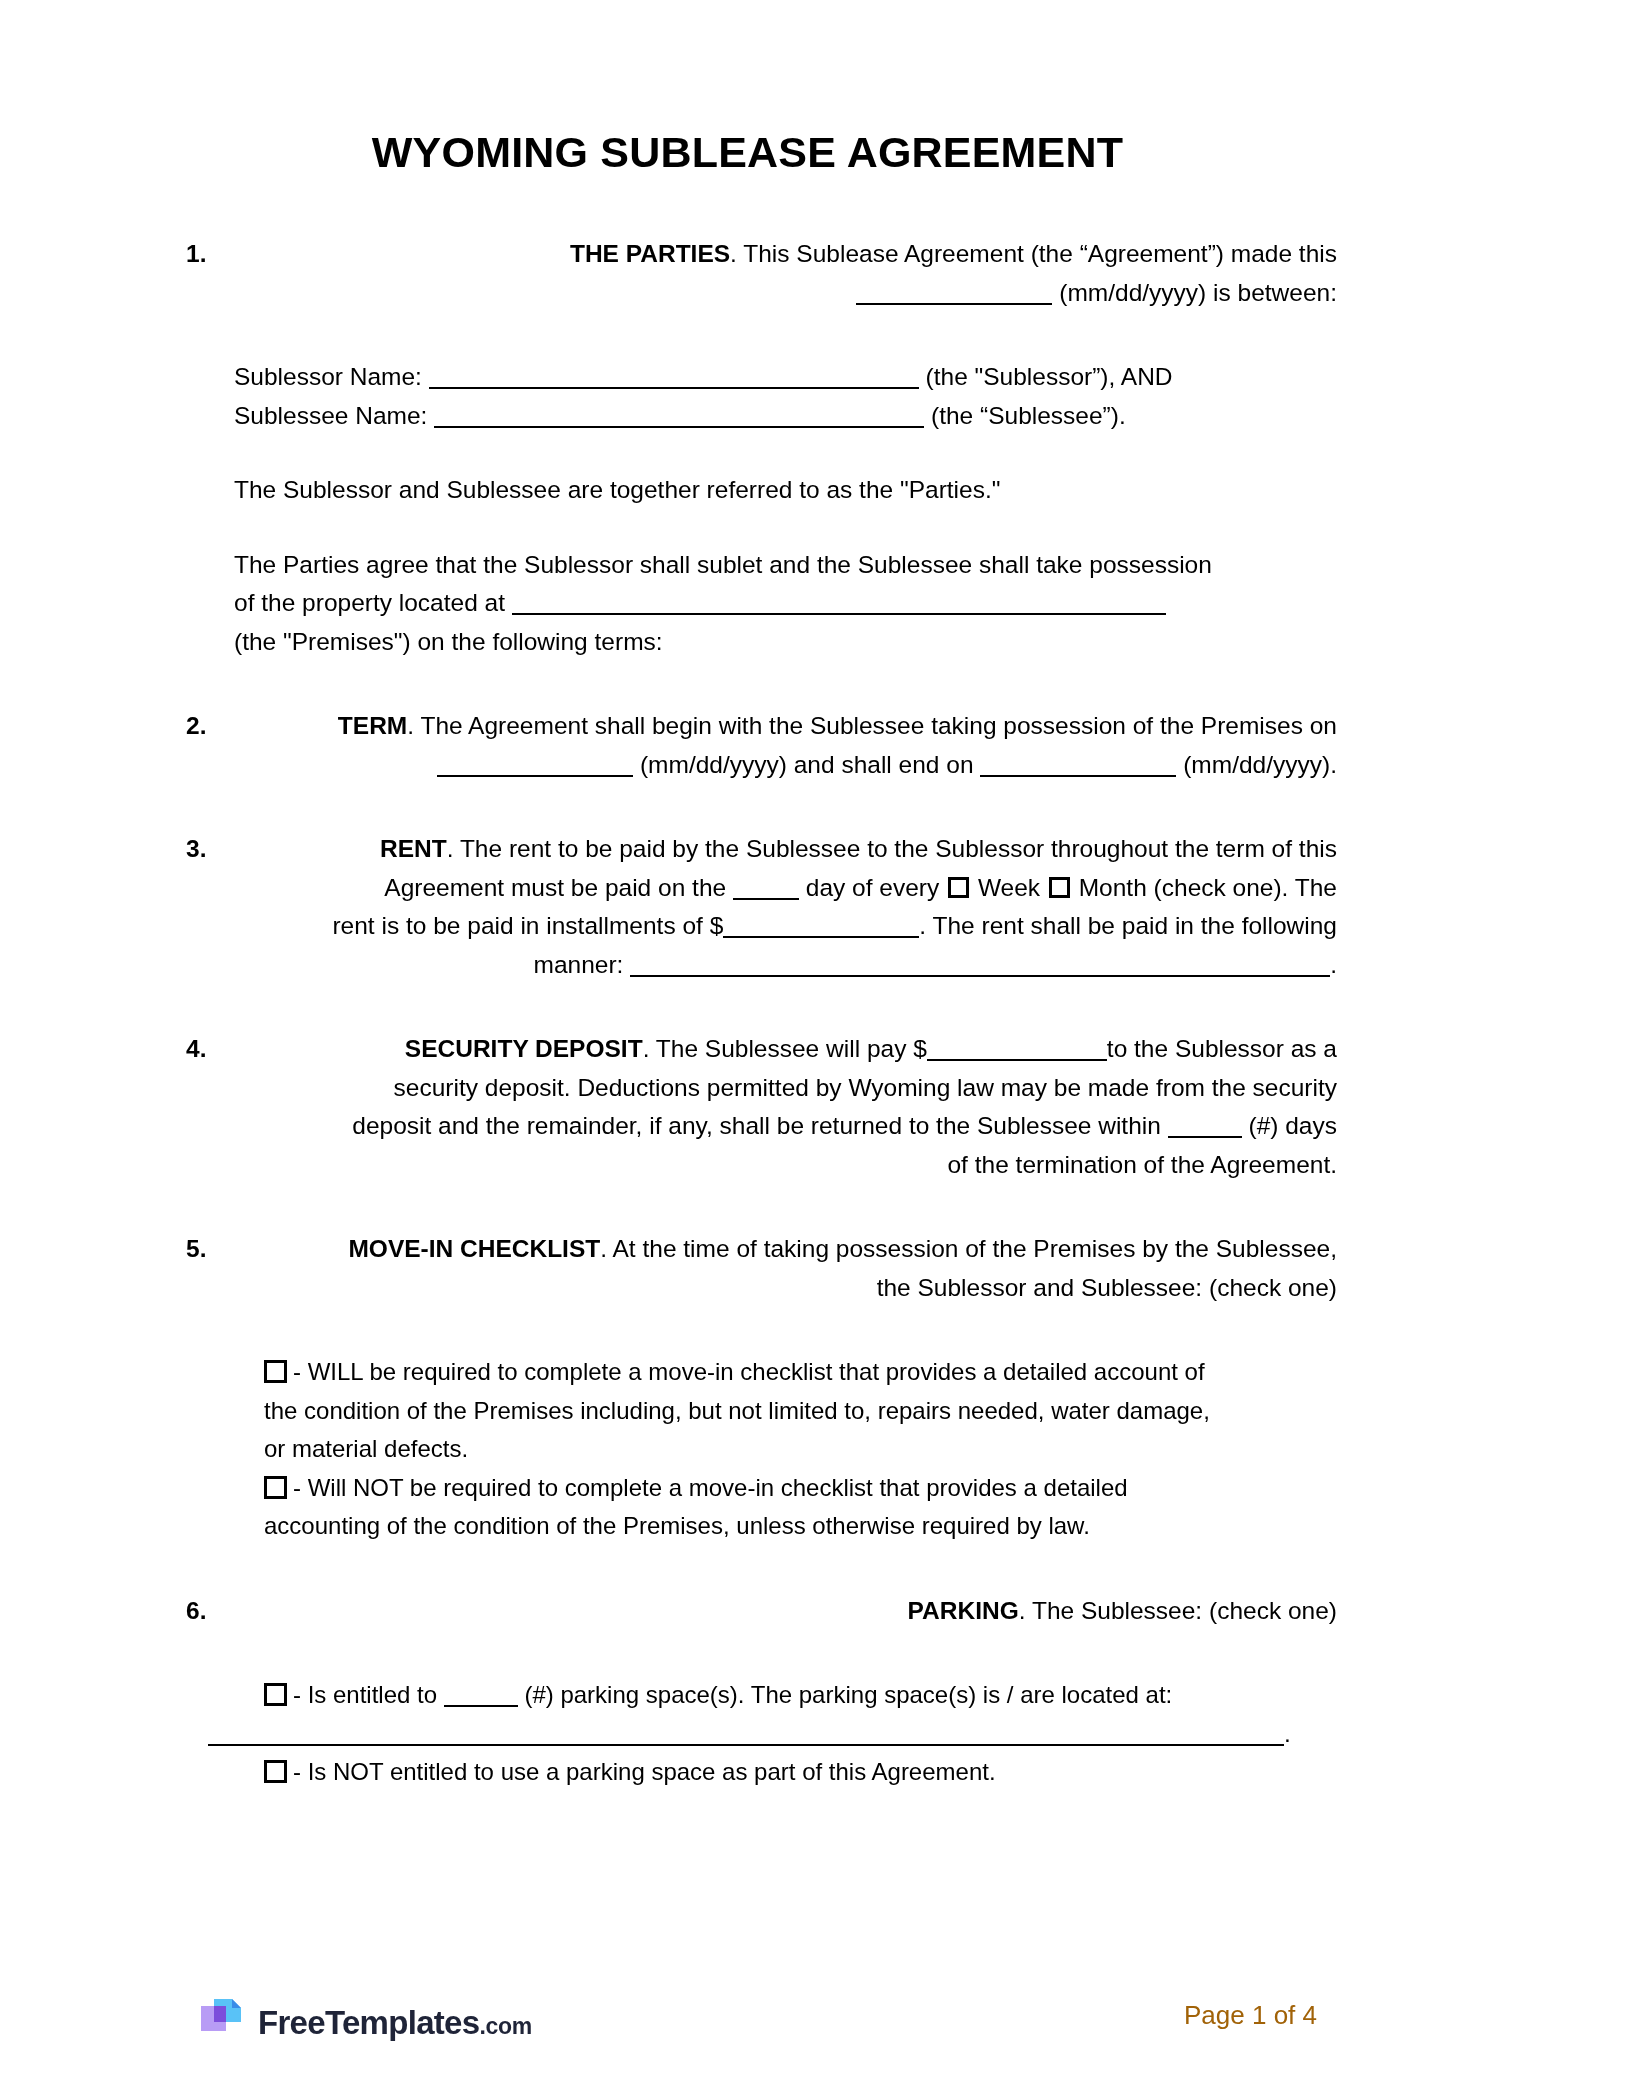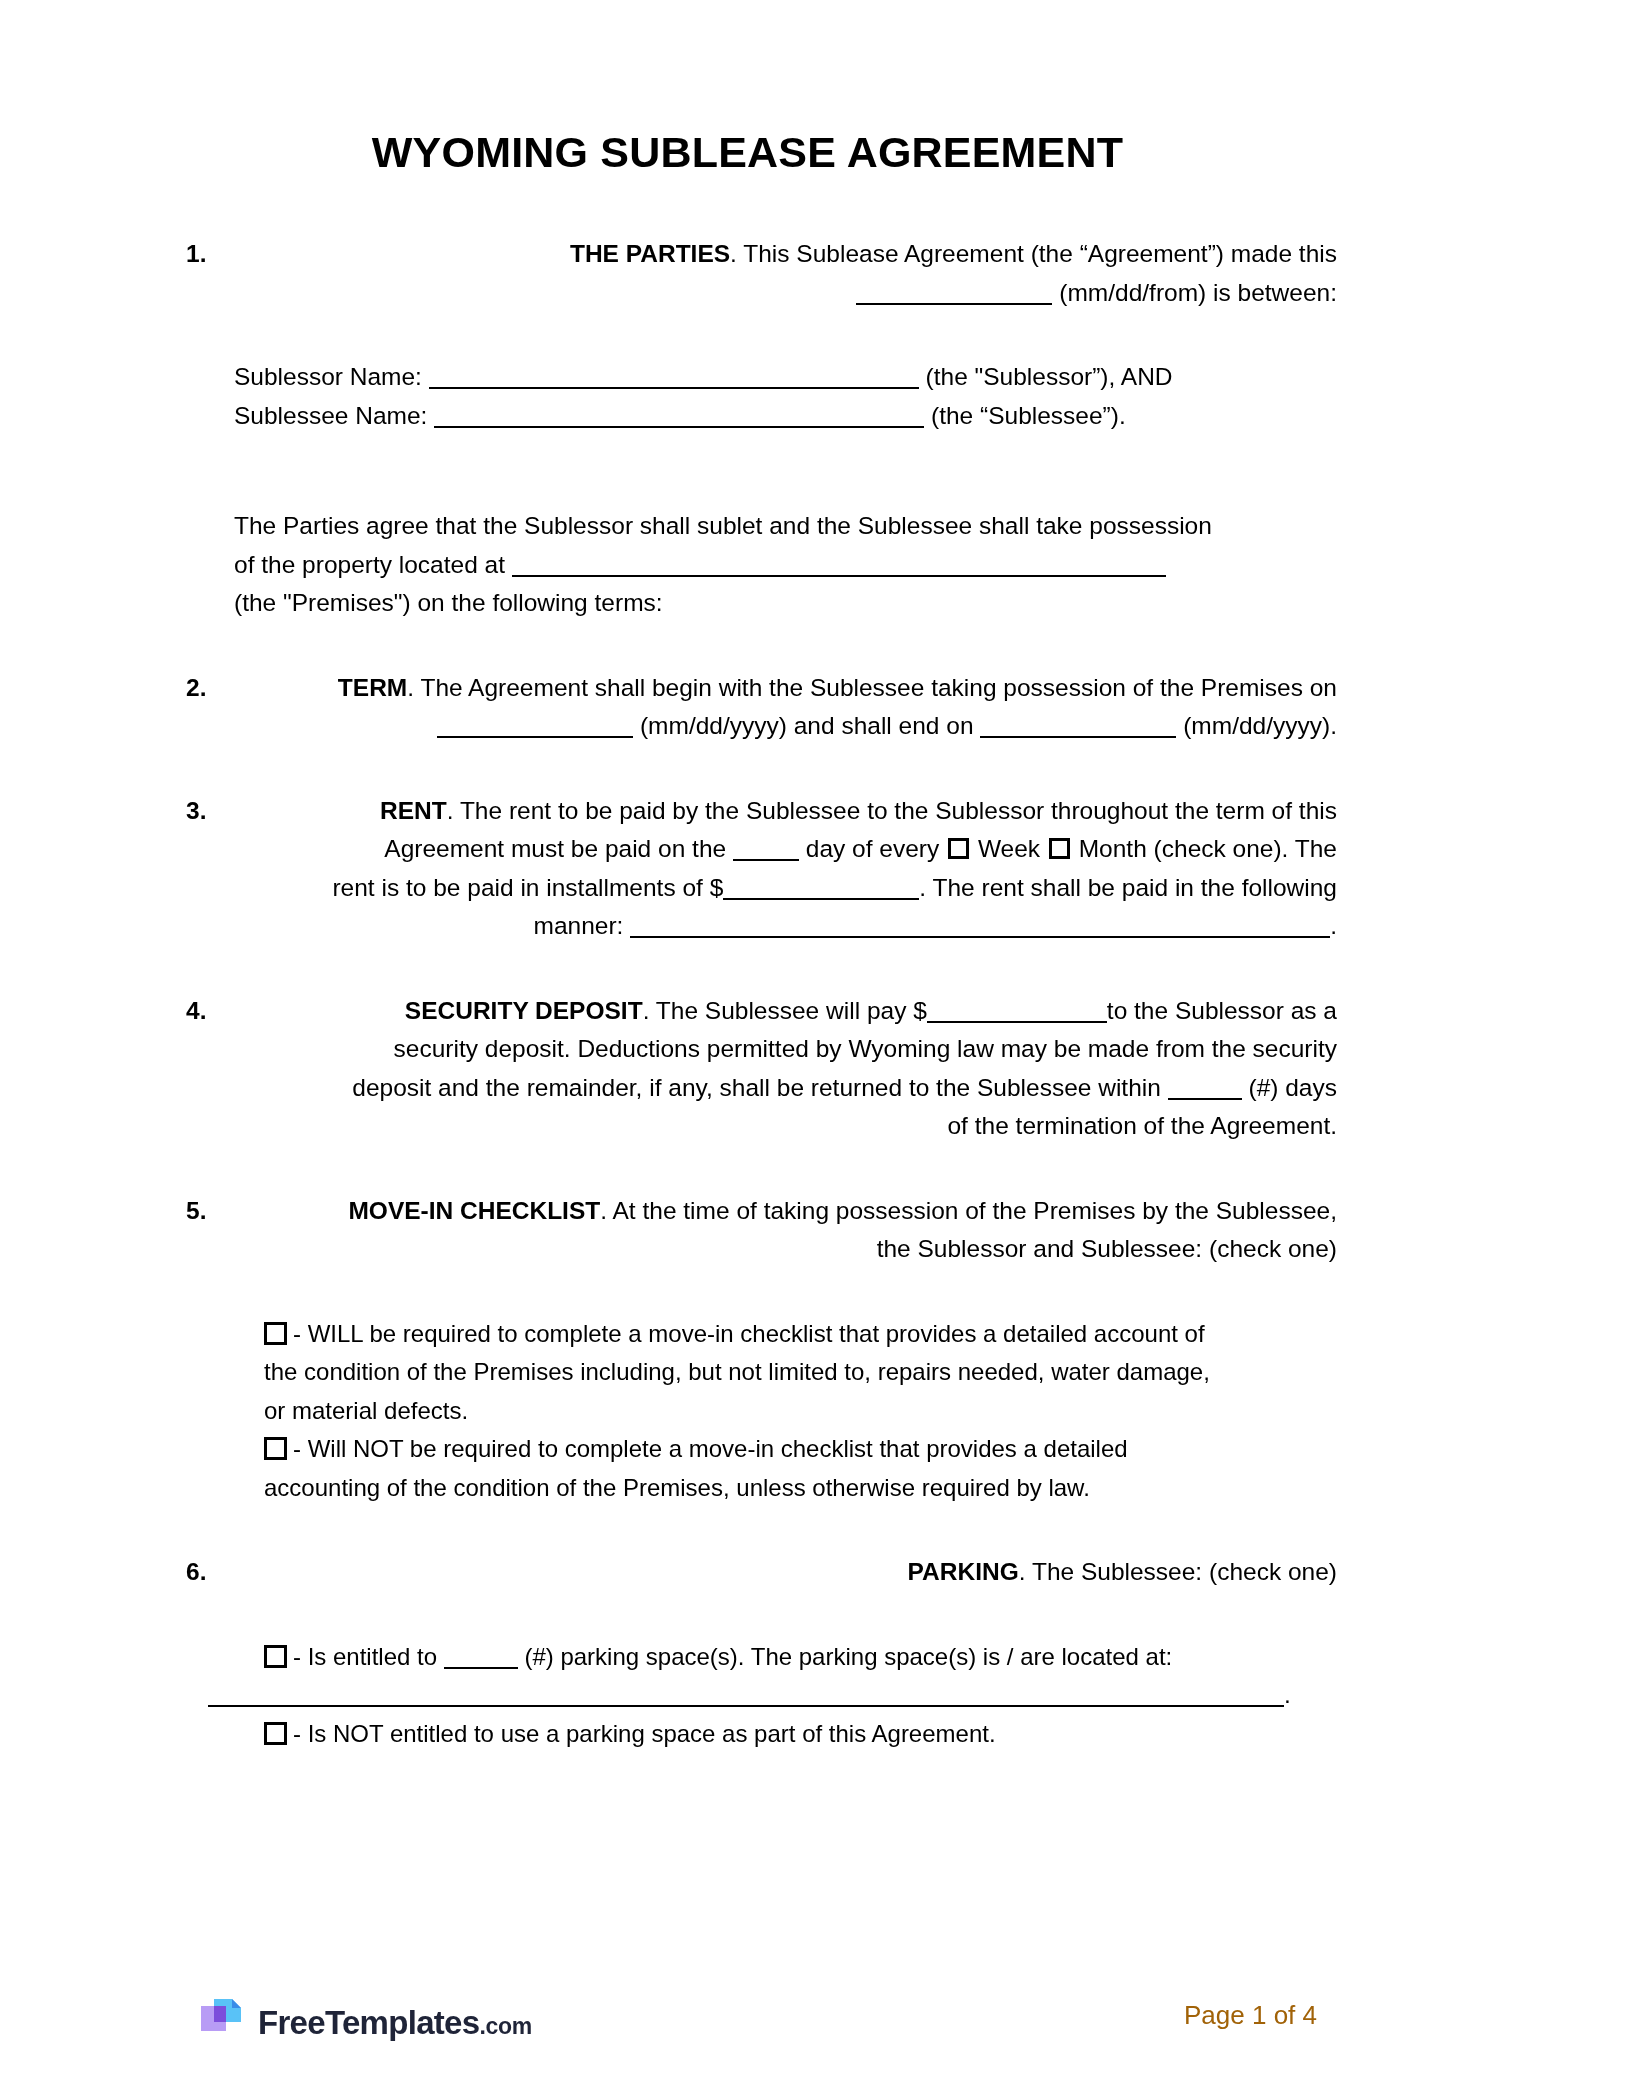--- a/index.html
+++ b/index.html
@@ -146,39 +146,40 @@
 
   <h1 class="doc-title">WYOMING SUBLEASE AGREEMENT</h1>
 
   <div class="body-wrap">
 
     <div class="section">
       <div class="sec-num">1.</div>
       <div class="sec-body">
         <span class="bold">THE PARTIES</span><span>. This Sublease Agreement (the “Agreement”) made this</span><br>
         <span class="rule" style="width:196px"></span>
-        <span>(mm/dd/from) is between:</span>
+        <span>(mm/dd/yyyy) is between:</span>
       </div>
     </div>
 
     <div class="gap-lg"></div>
 
     <div class="para">
       <span>Sublessor Name:</span>
       <span class="rule" style="width:490px"></span>
       <span>(the "Sublessor”), AND</span>
     </div>
     <div class="para">
       <span>Sublessee Name:</span>
       <span class="rule" style="width:490px"></span>
       <span>(the “Sublessee”).</span>
     </div>
 
     <div class="gap-md"></div>
 
+    <div class="para">The Sublessor and Sublessee are together referred to as the "Parties."</div>
 
     <div class="gap-md"></div>
 
     <div class="para">
       <span>The Parties agree that the Sublessor shall sublet and the Sublessee shall take possession</span><br>
       <span>of the property located at</span>
       <span class="rule" style="width:654px"></span><br>
       <span>(the "Premises") on the following terms:</span>
     </div>
 

